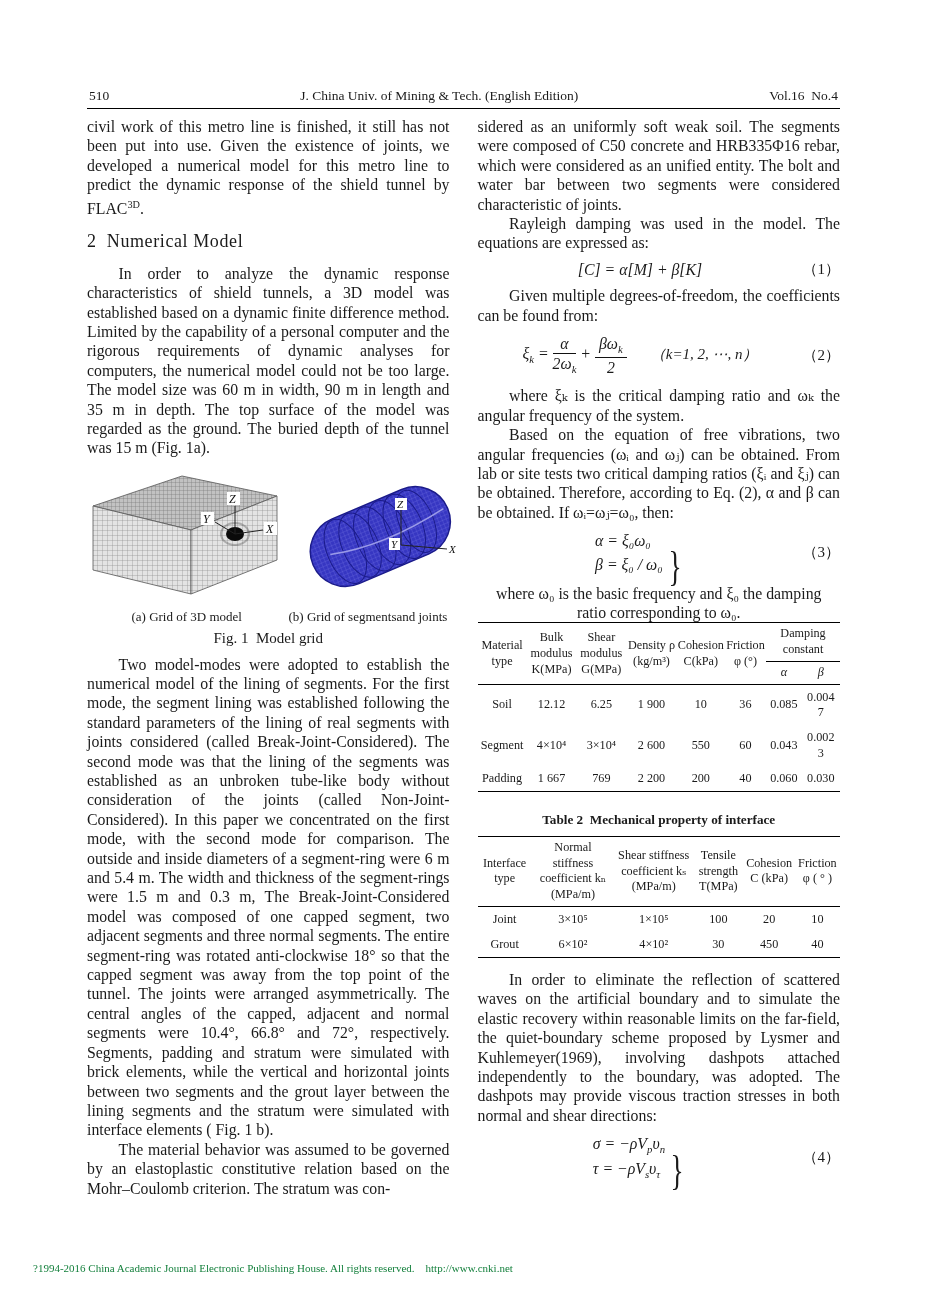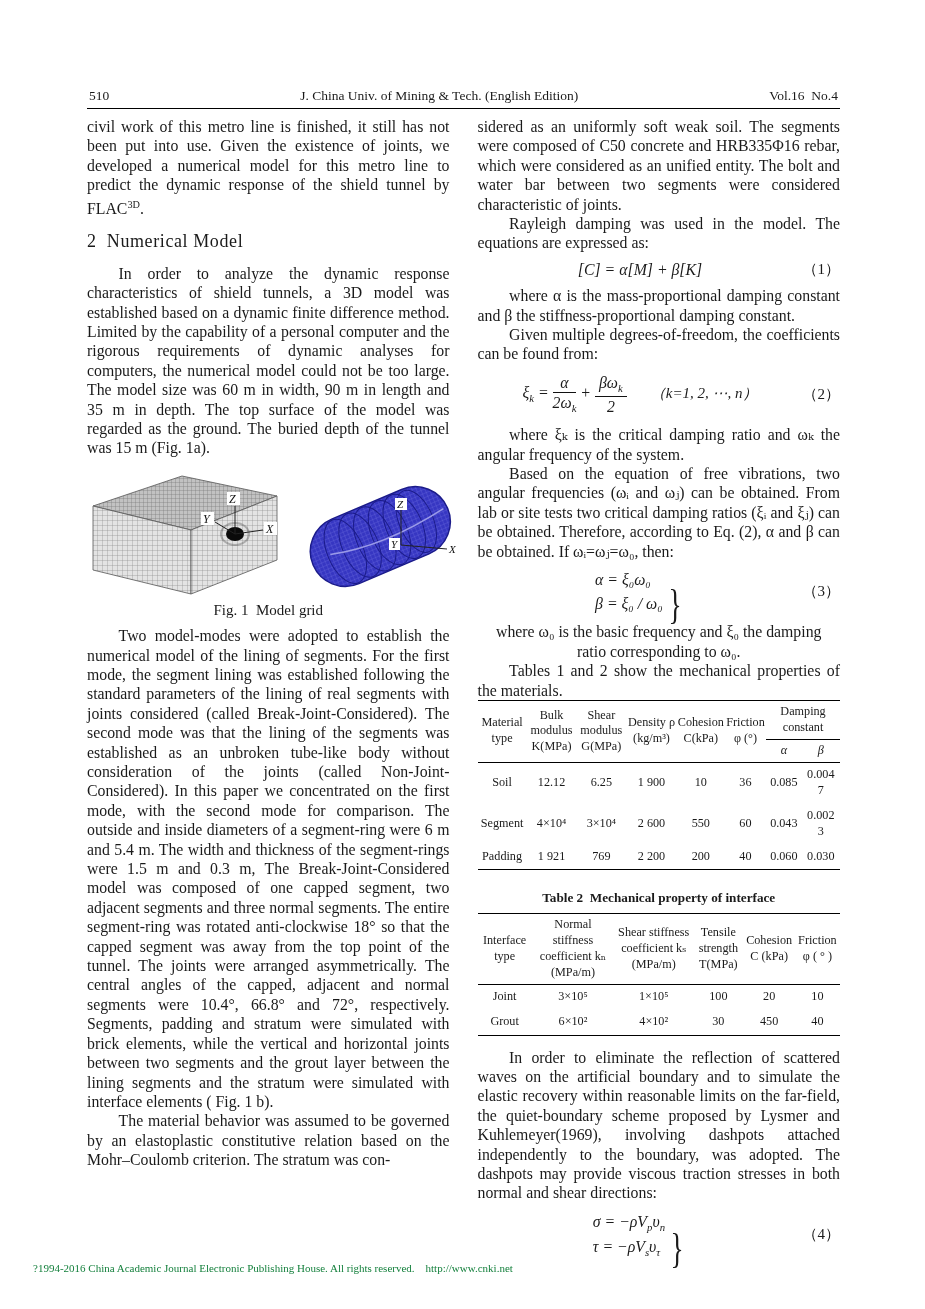--- a/index.html
+++ b/index.html
@@ -137,56 +137,58 @@
 
             <line x1="102" y1="75" x2="102" y2="40" stroke="#222" stroke-width="1"></line>
             <line x1="102" y1="75" x2="148" y2="79" stroke="#222" stroke-width="1"></line>
             <rect x="96" y="28" width="12" height="12" fill="#fff"></rect>
             <text x="98" y="38" font-size="11" font-style="italic" fill="#111">Z</text>
             <rect x="90" y="68" width="11" height="12" fill="#fff"></rect>
             <text x="92" y="78" font-size="11" font-style="italic" fill="#111">Y</text>
             <text x="150" y="83" font-size="11" font-style="italic" fill="#111">X</text>
           </svg>
         </div>
+        <div class="fig-caps">
+          <span class="a">(a) Grid of 3D model</span>
+          <span class="b">(b) Grid of segmentsand joints</span>
+        </div>
         <div class="fig-main">Fig. 1  Model grid</div>
       </div>
 
       <p class="body ind">Two model-modes were adopted to establish the numerical model of the lining of segments. For the first mode, the segment lining was established following the standard parameters of the lining of real segments with joints considered (called Break-Joint-Considered). The second mode was that the lining of the segments was established as an unbroken tube-like body without consideration of the joints (called Non-Joint-Considered). In this paper we concentrated on the first mode, with the second mode for comparison. The outside and inside diameters of a segment-ring were 6 m and 5.4 m. The width and thickness of the segment-rings were 1.5 m and 0.3 m, The Break-Joint-Considered model was composed of one capped segment, two adjacent segments and three normal segments. The entire segment-ring was rotated anti-clockwise 18° so that the capped segment was away from the top point of the tunnel. The joints were arranged asymmetrically. The central angles of the capped, adjacent and normal segments were 10.4°, 66.8° and 72°, respectively. Segments, padding and stratum were simulated with brick elements, while the vertical and horizontal joints between two segments and the grout layer between the lining segments and the stratum were simulated with interface elements ( Fig. 1 b).</p>
       <p class="body ind">The material behavior was assumed to be governed by an elastoplastic constitutive relation based on the Mohr–Coulomb criterion. The stratum was con-</p>
     </div>
 
     <div class="col">
 
       <p class="body">sidered as an uniformly soft weak soil. The segments were composed of C50 concrete and HRB335Φ16 rebar, which were considered as an unified entity. The bolt and water bar between two segments were considered characteristic of joints.</p>
       <p class="body ind">Rayleigh damping was used in the model. The equations are expressed as:</p>
 
       <div class="eq">
         <span class="eb">[C] = α[M] + β[K]</span>
         <span class="en">（1）</span>
       </div>
 
-      <p class="body ind">where α is the mass-proportional damping constant and β the stiffness-proportional damping constant.</p>
       <p class="body ind">Given multiple degrees-of-freedom, the coefficients can be found from:</p>
 
       <div class="eq" style="margin:10px 0;">
         <span class="eb"><span>ξ</span><sub>k</sub><span> = </span><span class="frac"><span class="nu">α</span><span class="de"><span>2ω</span><sub>k</sub></span></span><span> + </span><span class="frac"><span class="nu"><span>βω</span><sub>k</sub></span><span class="de">2</span></span><span class="cond">（k=1, 2, ⋯, n）</span></span>
         <span class="en">（2）</span>
       </div>
 
       <p class="body ind">where ξₖ is the critical damping ratio and ωₖ the angular frequency of the system.</p>
       <p class="body ind">Based on the equation of free vibrations, two angular frequencies (ωᵢ and ωⱼ) can be obtained. From lab or site tests two critical damping ratios (ξᵢ and ξⱼ) can be obtained. Therefore, according to Eq. (2), α and β can be obtained. If ωᵢ=ωⱼ=ω₀, then:</p>
 
       <div class="eq">
         <span class="eb"><span class="stack"><span style="display:block;">α = ξ₀ω₀</span><span style="display:block;">β = ξ₀ / ω₀</span></span><span class="brace">}</span></span>
         <span class="en">（3）</span>
       </div>
 
       <p class="body ind" style="text-indent:0;text-align:center;"><span>where ω₀ is the basic frequency and ξ₀  the damping</span><br><span>ratio corresponding to ω₀.</span></p>
 
-      <p class="body ind">Tables 1 and 2 show the mechanical properties of the materials.</p>
 
       <table class="pt">
         <thead>
           <tr>
             <th rowspan="2" style="width:54px;">Material type</th>
             <th rowspan="2" style="width:56px;">Bulk modulus K(MPa)</th>
             <th rowspan="2" style="width:56px;">Shear modulus G(MPa)</th>
             <th rowspan="2" style="width:62px;">Density ρ (kg/m³)</th>
             <th rowspan="2" style="width:48px;">Cohesion C(kPa)</th>
             <th rowspan="2" style="width:42px;">Friction φ (°)</th>
@@ -213,21 +215,21 @@
             <td>4×10⁴</td>
             <td>3×10⁴</td>
             <td>2 600</td>
             <td>550</td>
             <td>60</td>
             <td>0.043</td>
             <td>0.002 3</td>
           </tr>
           <tr>
             <td>Padding</td>
-            <td>1 921</td>
+            <td>1 667</td>
             <td>769</td>
             <td>2 200</td>
             <td>200</td>
             <td>40</td>
             <td>0.060</td>
             <td>0.030</td>
           </tr>
         </tbody>
       </table>
 

